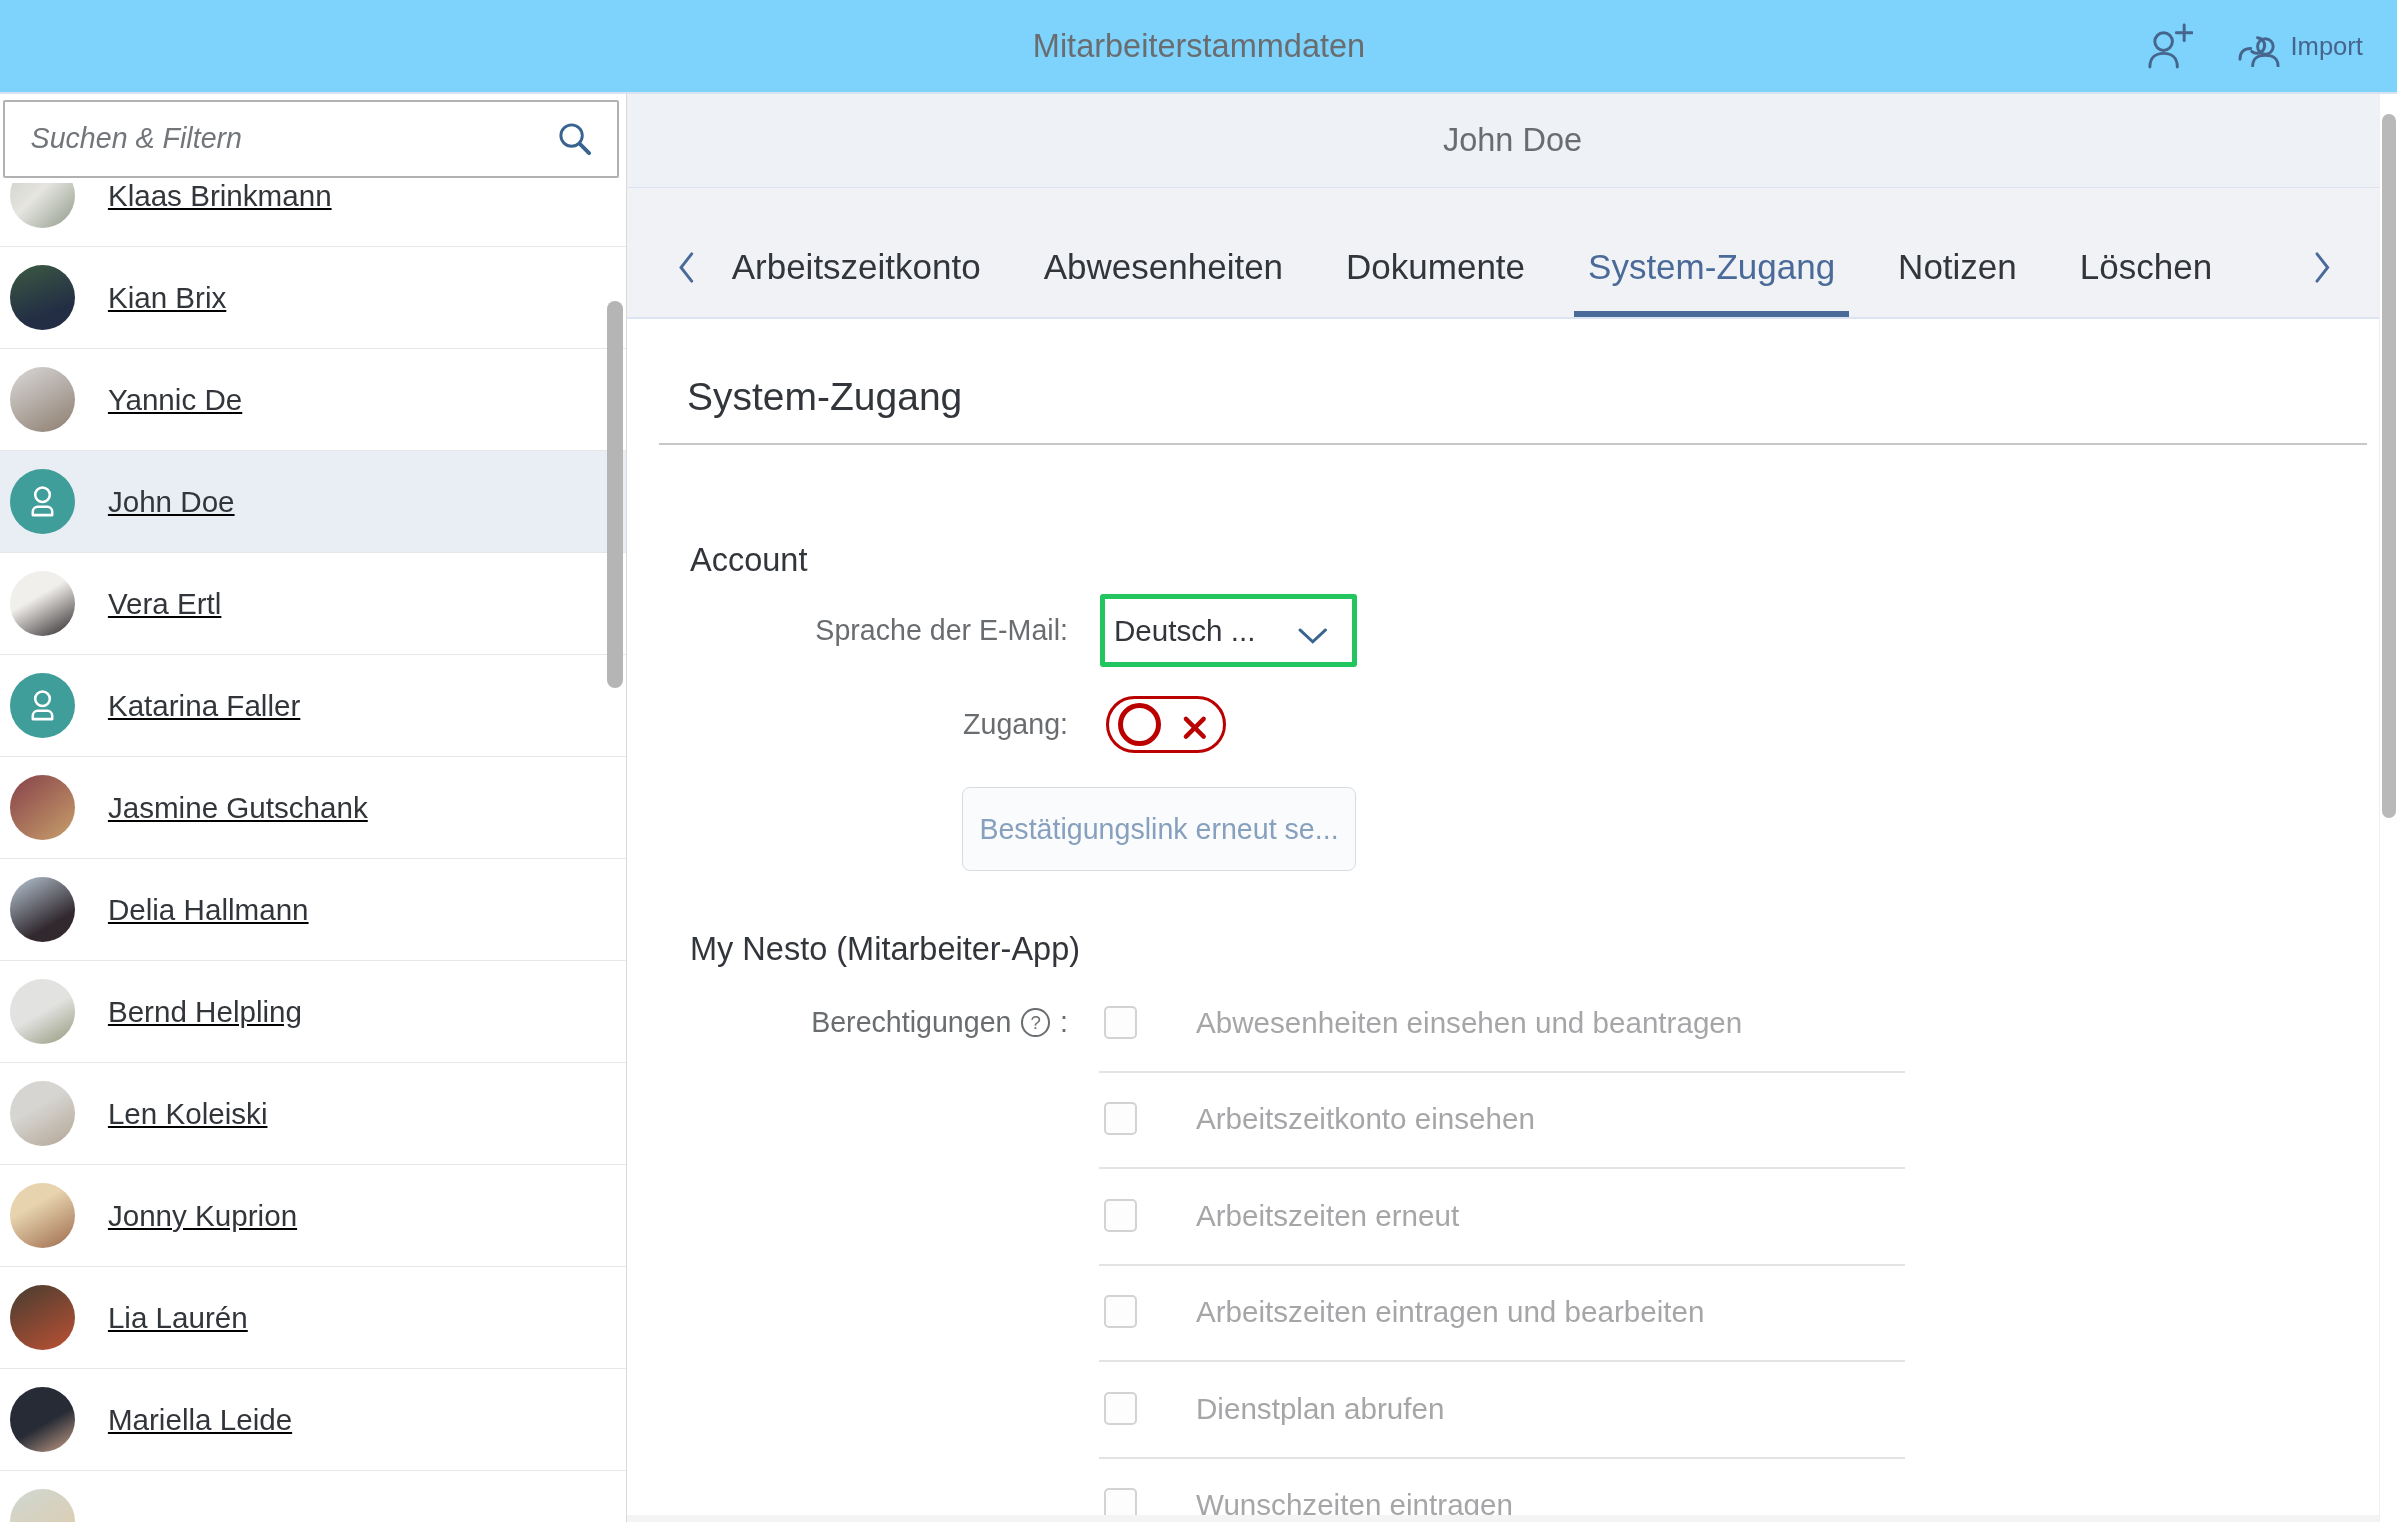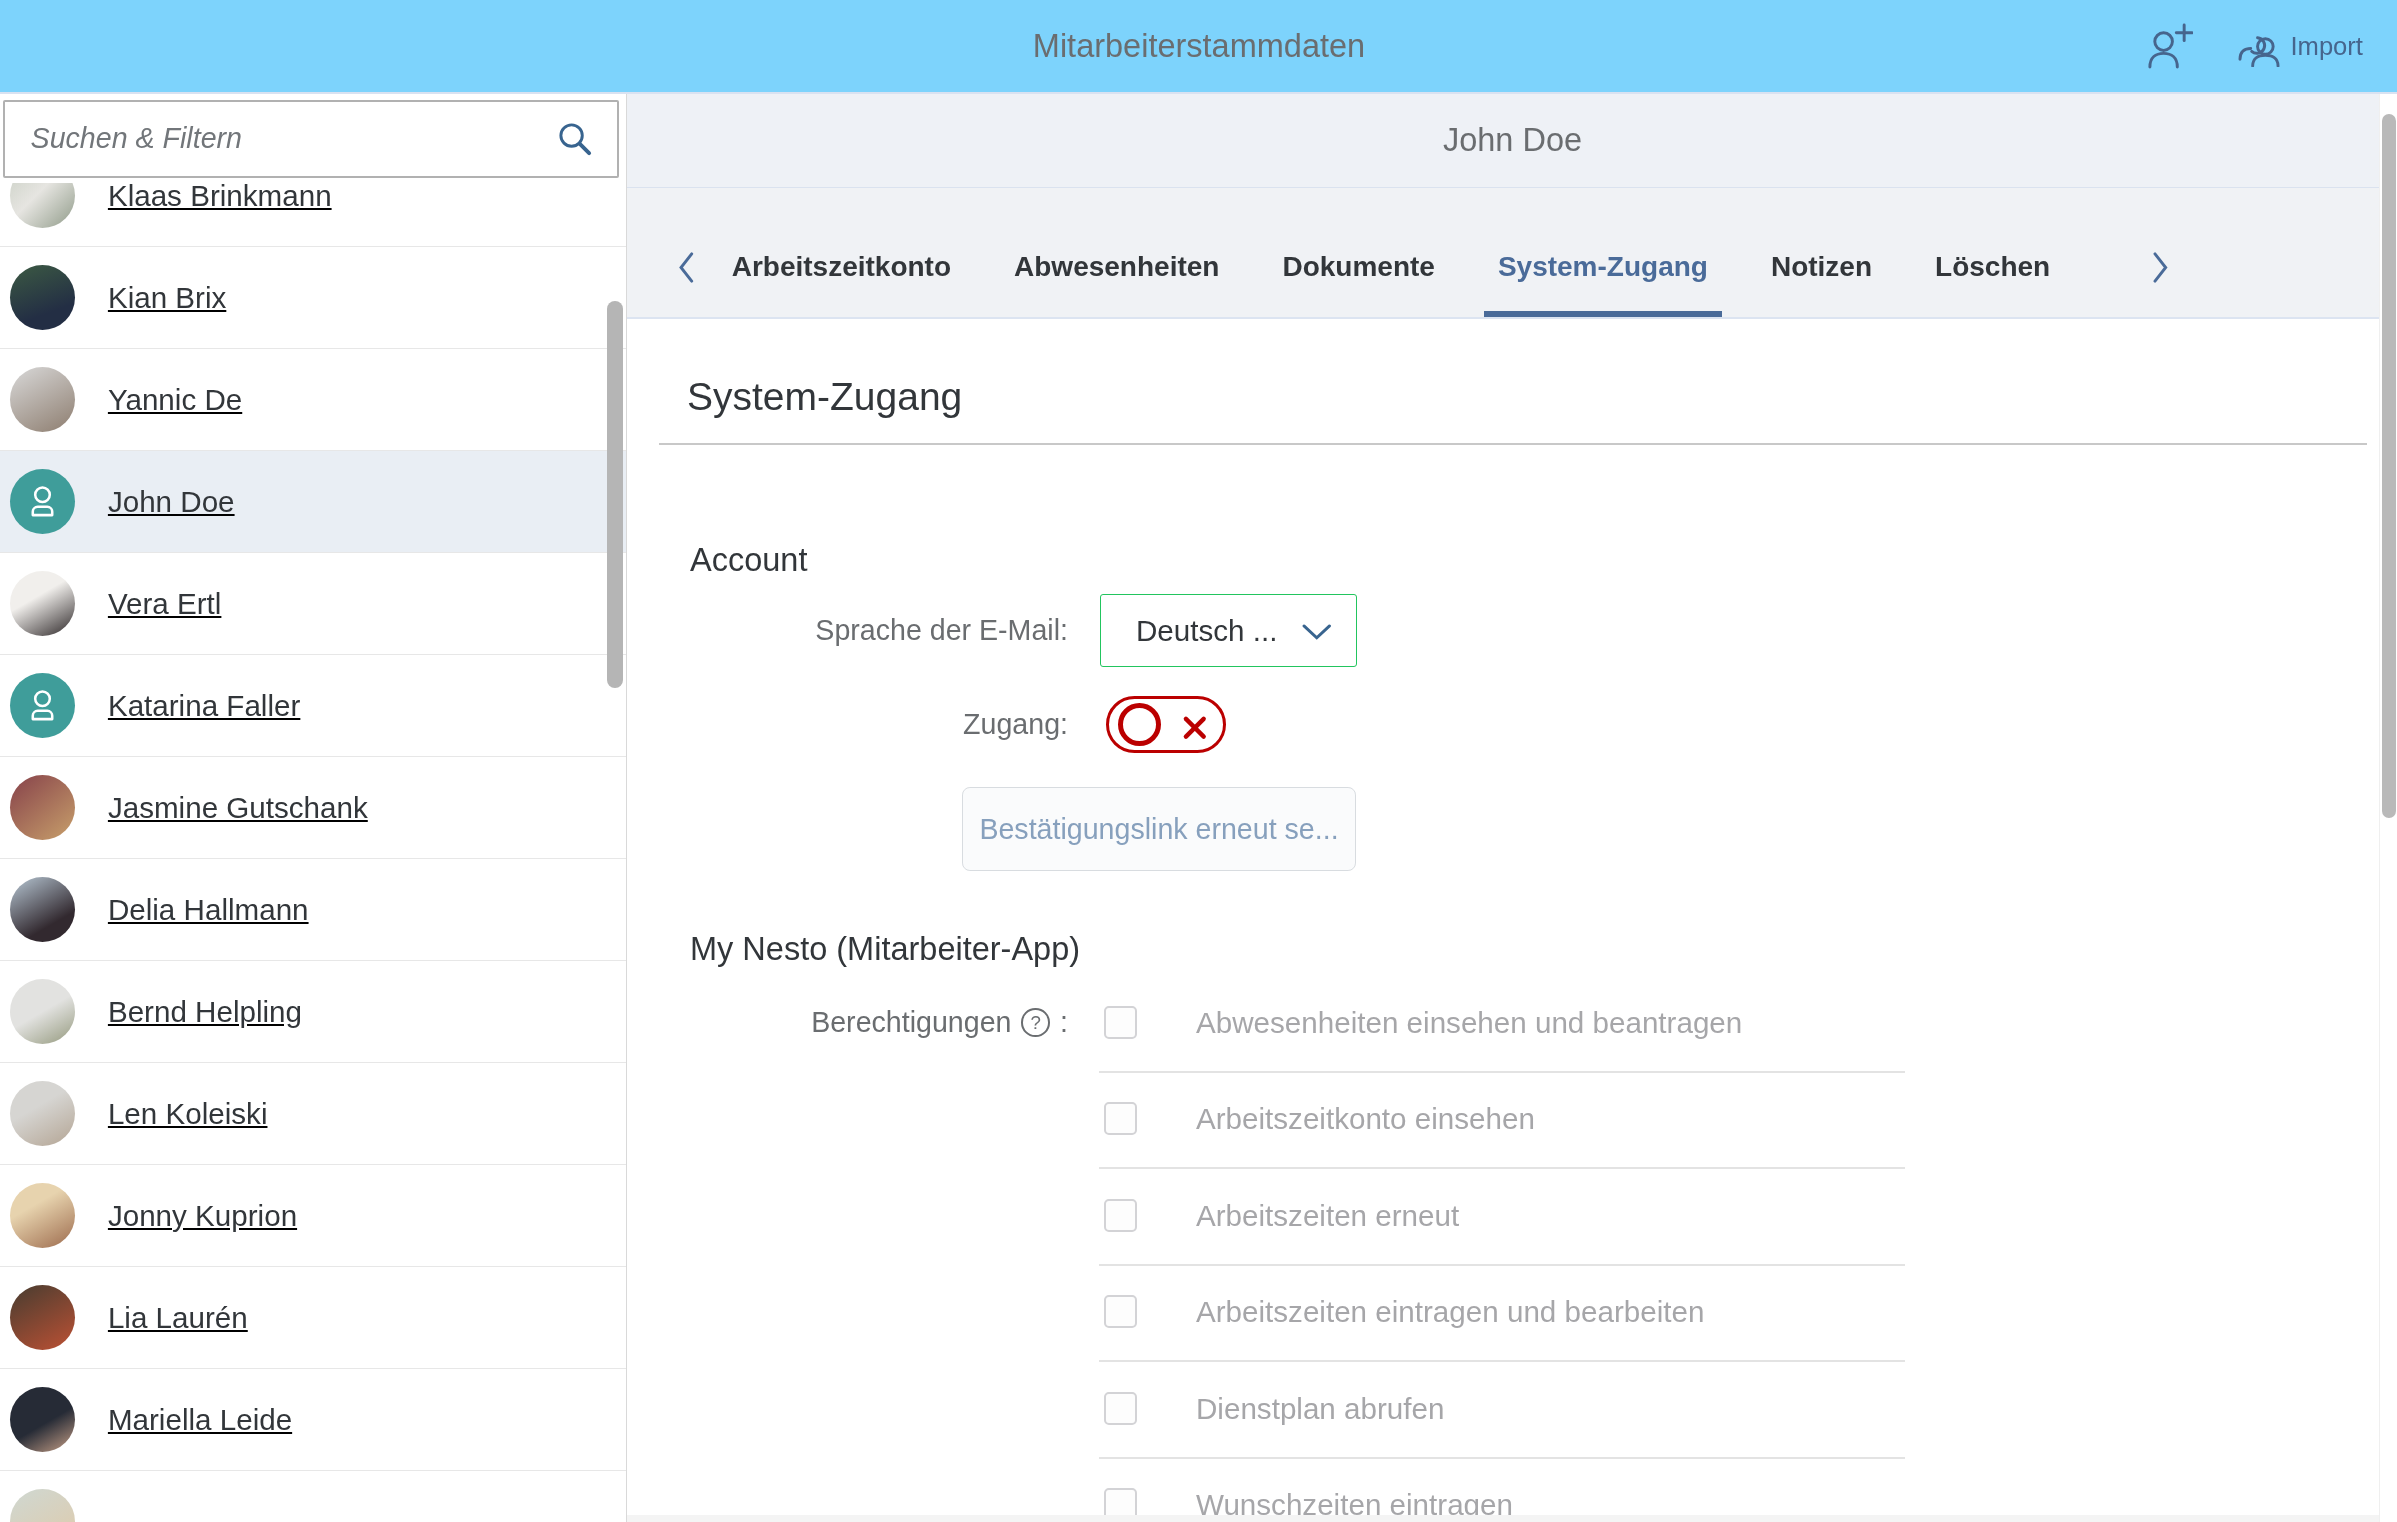--- a/index.html
+++ b/index.html
@@ -52,40 +52,40 @@
   .main { position:absolute; left:627px; top:94px; right:0; bottom:0; background:#fff; }
   .name-band { position:absolute; left:0; top:0; width:100%; height:94px; background:#eef1f6;
     border-bottom:1px solid #dae2ef; display:flex; align-items:center; justify-content:center; }
   .employee-header-name { font-size:32.5px; color:#6a6d70; }
 
   .tab-bar { position:absolute; left:0; top:94px; width:100%; height:131px; background:#f0f2f5;
     border-bottom:2px solid #dce4f1; display:flex; align-items:stretch; padding:29.6px 0 0 50px; }
   .tab-chevron { align-self:center; flex:none; cursor:pointer; }
   .tab-chevron.left { margin-right:35px; }
   .tab-chevron.right { margin-left:37px; }
-  .tab { position:relative; display:flex; align-items:center; font-size:28px; color:#32363a;
-    margin-right:63px; cursor:pointer; white-space:nowrap;font-weight:bold; }
+  .tab { position:relative; display:flex; align-items:center; font-size:35px; color:#32363a;
+    margin-right:63px; cursor:pointer; white-space:nowrap; }
   .tab:last-of-type { margin-right:0; }
   .tab.active { color:#4a6b99; }
   .tab.active::after { content:""; position:absolute; left:-13.8px; right:-13.8px; bottom:0; height:5.9px; background:#4a6b99; }
 
   .content { position:absolute; left:0; top:225px; right:0; bottom:0; background:#fff; }
   .page-title { position:absolute; left:60px; top:56px; font-size:39px; font-weight:normal; color:#32363a; }
   .title-rule { position:absolute; left:31.5px; top:124px; width:1708px; height:2px; background:#c8c8c8; }
 
   .section-heading { position:absolute; font-size:32.5px; font-weight:normal; color:#32363a; left:63px; }
   .h-account { top:223px; }
   .h-mynesto { top:612px; }
 
   .form-label { position:absolute; left:0; width:441px; text-align:right; font-size:28.6px; color:#6a6d70; line-height:33px; }
   .lbl-lang { top:295px; }
   .lbl-access { top:389px; }
 
   .dropdown { position:absolute; left:473px; top:275px; width:257px; height:73px; background:#fff;
-    border:1px solid #22c55e; border-radius:3px; display:flex; align-items:center; padding-left:35px; cursor:pointer; }
+    border:5px solid #22c55e; border-radius:3px; display:flex; align-items:center; padding-left:9px; cursor:pointer; }
   .dropdown-value { font-size:29.6px; color:#32363a; }
   .dropdown .dd-arrow { position:absolute; right:23.6px; top:27.6px; }
 
   .toggle { position:absolute; left:479px; top:377px; width:120px; height:57px; background:#fff;
     border:3px solid #bb0000; border-radius:28.6px; cursor:pointer; }
   .toggle-knob { position:absolute; left:8.9px; top:3.9px; width:43px; height:43px; border:5.9px solid #bb0000;
     border-radius:50%; background:#fff; }
   .toggle-x { position:absolute; right:14.8px; top:14.8px; }
 
   .resend-btn { position:absolute; left:335px; top:468px; width:394px; height:84px; background:#fafbfc;

